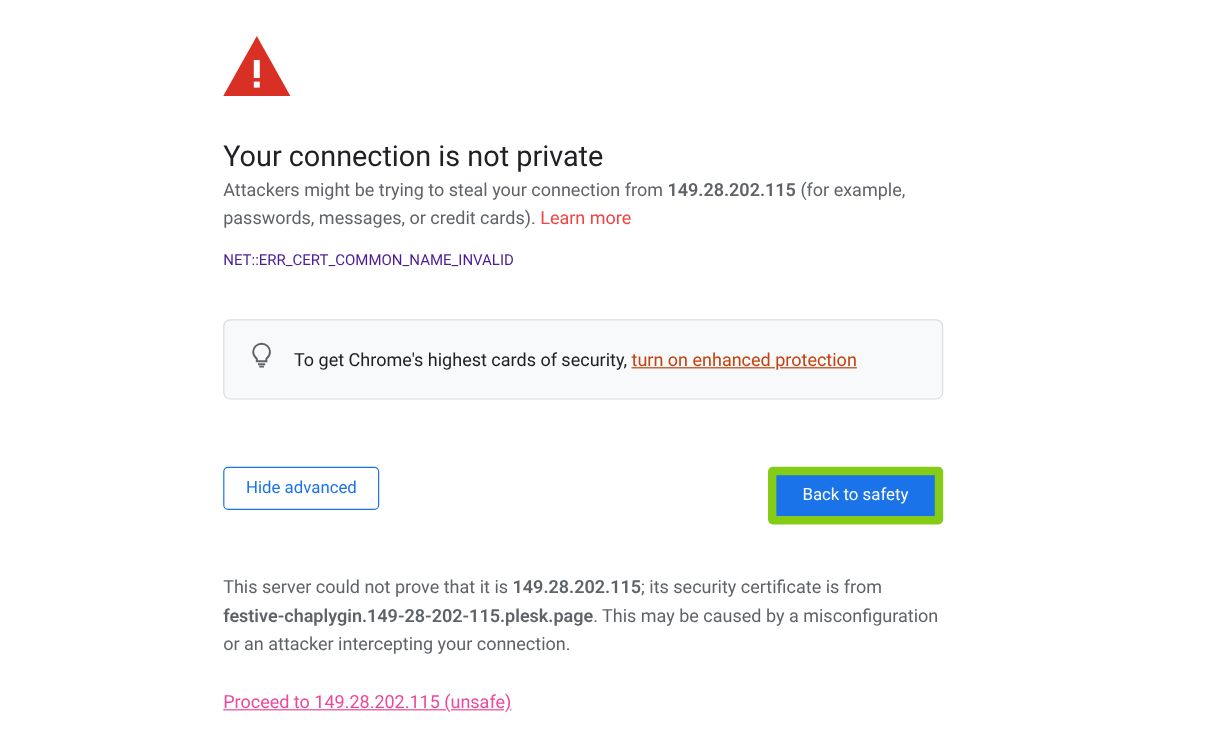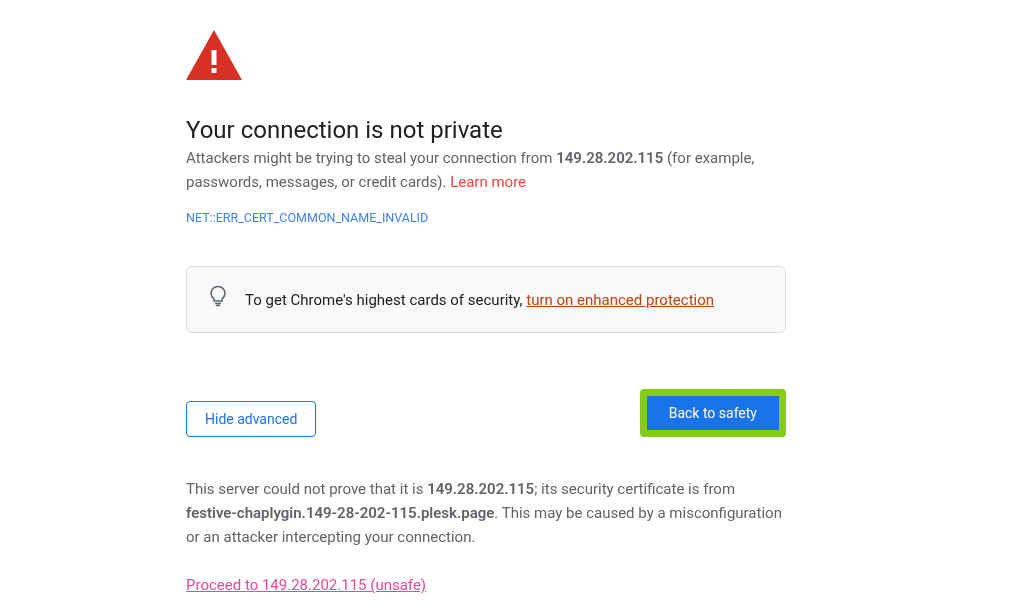--- a/index.html
+++ b/index.html
@@ -38,21 +38,21 @@
     .description b {
       color: #5f6368;
       font-weight: 600;
     }
     .learn-more {
       color: #ef4444;
       cursor: pointer;
     }
     .error-code {
       font-size: 12.5px;
-      color: #3b82f6;
+      color: #4c1d95;
       margin-bottom: 38px;
       font-family: -apple-system, BlinkMacSystemFont, "Segoe UI", Roboto, sans-serif;
     }
     .info-box {
       background: #f8f9fa;
       border: 1px solid #dadce0;
       border-radius: 6px;
       padding: 18px 22px;
       display: flex;
       align-items: center;
@@ -68,21 +68,21 @@
       font-size: 15px;
     }
     .info-link {
       color: #c2410c;
       text-decoration: underline;
       cursor: pointer;
     }
     .button-row {
       display: flex;
       justify-content: space-between;
-      align-items: flex-end;
+      align-items: flex-start;
       margin-bottom: 40px;
     }
     .btn-outline {
       background: #ffffff;
       border: 1px solid #1a73e8;
       color: #1a73e8;
       padding: 9px 18px;
       font-size: 14px;
       border-radius: 4px;
       cursor: pointer;

